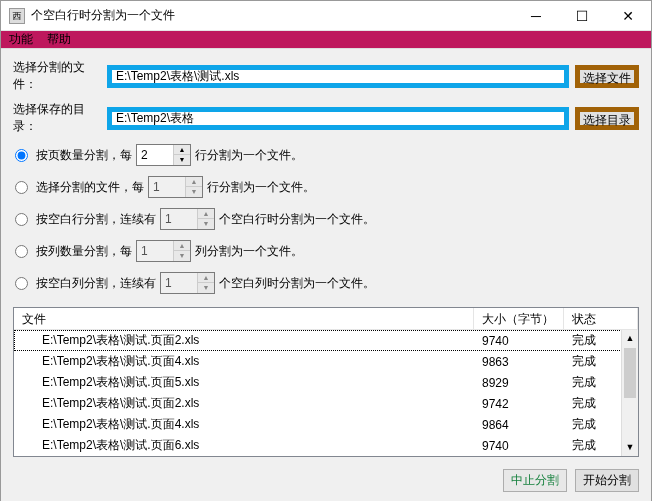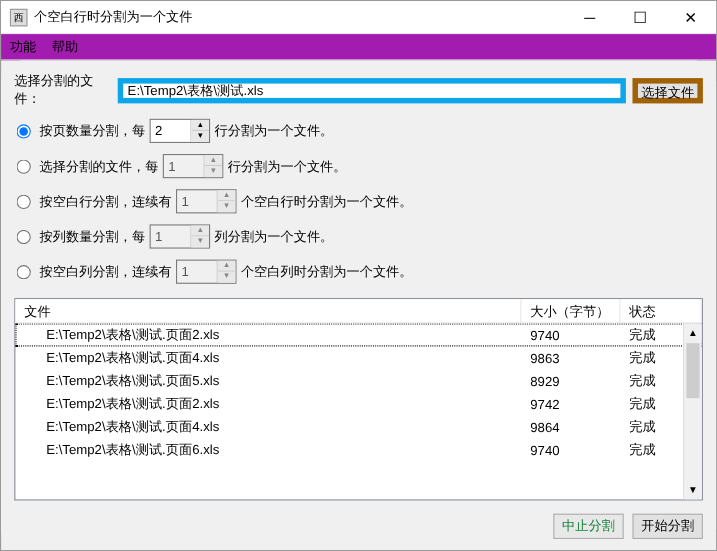--- a/index.html
+++ b/index.html
@@ -3,23 +3,23 @@
 <meta charset="utf-8">
 <style>
 * { box-sizing: border-box; margin: 0; padding: 0; }
 body { font-family: "Microsoft YaHei", "Segoe UI", sans-serif; font-size: 12px; background: #fff; }
 .window { width: 652px; height: 501px; border: 1px solid #999; background: #f0f0f0; display: flex; flex-direction: column; }
 .titlebar { height: 30px; background: #fff; display: flex; align-items: center; padding: 0 0 0 8px; border-bottom: 1px solid #e5e5e5; }
 .titlebar .icon { width: 16px; height: 16px; background: #ddd; border: 1px solid #999; margin-right: 6px; font-size: 9px; text-align: center; line-height: 14px; }
 .titlebar .title { flex: 1; font-size: 12px; }
 .titlebar .ctrls { display: flex; }
 .titlebar .ctrls div { width: 46px; height: 30px; display: flex; align-items: center; justify-content: center; font-size: 14px; cursor: pointer; }
-.menubar { height: 24px; background: #a21caf; display: flex; align-items: center; padding: 0 8px; gap: 14px; border-bottom: 1px solid #ddd; }
+.menubar { height: 24px; background: #be185d; display: flex; align-items: center; padding: 0 8px; gap: 14px; border-bottom: 1px solid #ddd; }
 .menubar span { cursor: pointer; }
-.client { flex: 1; padding: 10px 12px 6px 12px; display: flex; flex-direction: column; gap: 8px; background: #f0f0f0; border-radius: 19px; }
+.client { flex: 1; padding: 10px 12px 6px 12px; display: flex; flex-direction: column; gap: 8px; background: #f0f0f0; }
 .row { display: flex; align-items: center; gap: 6px; }
 .row label.lbl { width: 88px; }
 .row input[type=text] { flex: 1; height: 23px; border: 5px solid #0ea5e9; background: #fff; padding: 0 4px; font-family: inherit; font-size: 12px; }
 .row button { width: 64px; height: 23px; border: 5px solid #a16207; background: #e1e1e1; font-family: inherit; font-size: 12px; cursor: pointer; }
 .opt-row { display: flex; align-items: center; gap: 4px; height: 24px; }
 .opt-row input[type=radio] { margin: 0 4px 0 2px; }
 .spinner { display: inline-flex; align-items: center; border: 1px solid #7a7a7a; background: #fff; height: 22px; }
 .spinner.dis { background: #f0f0f0; color: #888; }
 .spinner input { width: 36px; border: none; height: 20px; padding: 0 4px; font-family: inherit; font-size: 12px; background: transparent; outline: none; }
 .spinner .sp-btns { display: flex; flex-direction: column; border-left: 1px solid #ccc; }
@@ -58,20 +58,25 @@
   </div>
   <div class="menubar">
     <span>功能</span>
     <span>帮助</span>
   </div>
   <div class="client">
     <div class="row">
       <label class="lbl">选择分割的文件：</label>
       <input type="text" value="E:\Temp2\表格\测试.xls" style="">
       <button>选择文件</button>
+    </div>
+    <div class="row">
+      <label class="lbl">选择保存的目录：</label>
+      <input type="text" value="E:\Temp2\表格" style="">
+      <button>选择目录</button>
     </div>
 
     <div class="opt-row">
       <input type="radio" name="mode" checked="" style="">
       <span>按页数量分割，每</span>
       <span class="spinner">
         <input value="2" style="">
         <span class="sp-btns">
             <div>▲</div>
             <div>▼</div>

